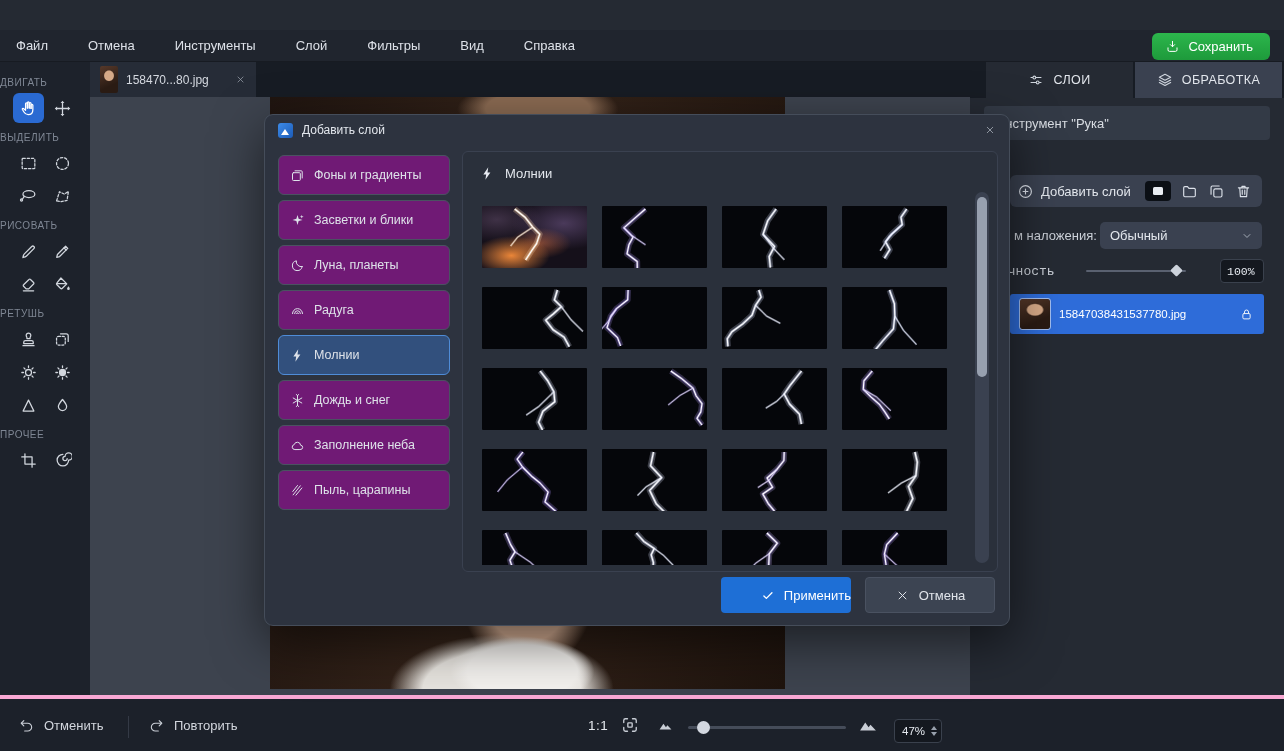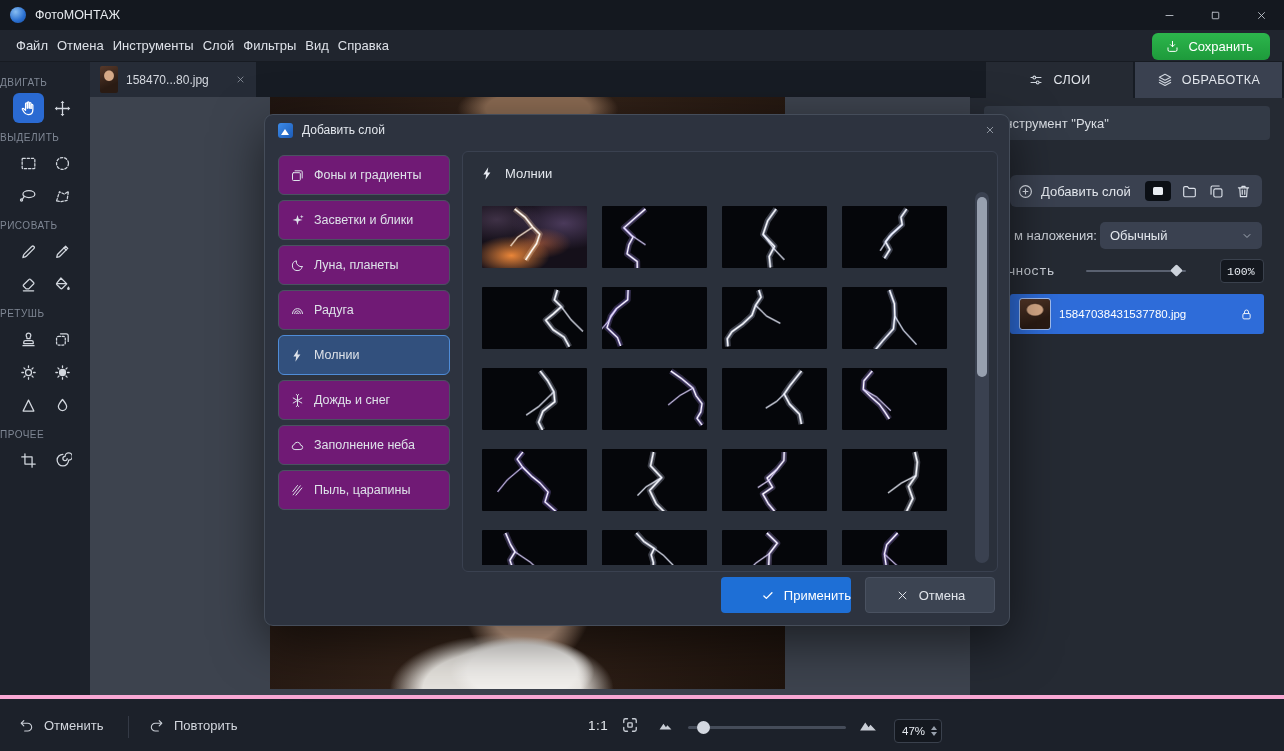--- a/index.html
+++ b/index.html
@@ -144,50 +144,23 @@
              color:#fff;font-size:13px;display:flex;align-items:center;justify-content:center;gap:9px;padding-left:40px;}
   .cancel-btn{position:absolute;right:14px;bottom:12px;width:130px;height:36px;background:#3c4452;border:1px solid #4a5261;border-radius:4px;
               color:#e0e4ea;font-size:13px;display:flex;align-items:center;justify-content:center;gap:9px;}
   .apply-btn .icon,.cancel-btn .icon{width:15px;height:15px;}
 </style>
 </head>
 <body>
 
 <div class="app">
 
-  <div class="titlebar">
-    <span class="app-logo"></span>
-    <span class="titlebar-title">ФотоМОНТАЖ</span>
-    <div class="win-controls">
-      <span class="win-btn">
-          <span class="icon s13">
-            <svg viewBox="0 0 24 24" fill="none" stroke="currentColor" stroke-width="1.6" stroke-linecap="round" stroke-linejoin="round">
-              <path d="M5.5 12h13"></path>
-            </svg>
-          </span>
-        </span>
-      <span class="win-btn">
-          <span class="icon s13">
-            <svg viewBox="0 0 24 24" fill="none" stroke="currentColor" stroke-width="1.6" stroke-linecap="round" stroke-linejoin="round">
-              <rect x="6" y="6" width="12" height="12" rx="1"></rect>
-            </svg>
-          </span>
-        </span>
-      <span class="win-btn">
-          <span class="icon s13">
-            <svg viewBox="0 0 24 24" fill="none" stroke="currentColor" stroke-width="1.6" stroke-linecap="round" stroke-linejoin="round">
-              <path d="M6.5 6.5l11 11M17.5 6.5l-11 11"></path>
-            </svg>
-          </span>
-        </span>
-    </div>
-  </div>
 
   <div class="menubar">
-    <span id="menu-items" style="display:flex;gap:9px;">
+    <span id="menu-items" style="display:flex;gap:40px;">
         <span class="menu-item">Файл</span>
         <span class="menu-item">Отмена</span>
         <span class="menu-item">Инструменты</span>
         <span class="menu-item">Слой</span>
         <span class="menu-item">Фильтры</span>
         <span class="menu-item">Вид</span>
         <span class="menu-item">Справка</span>
       </span>
     <button class="save-btn">
       <span class="icon s15">

